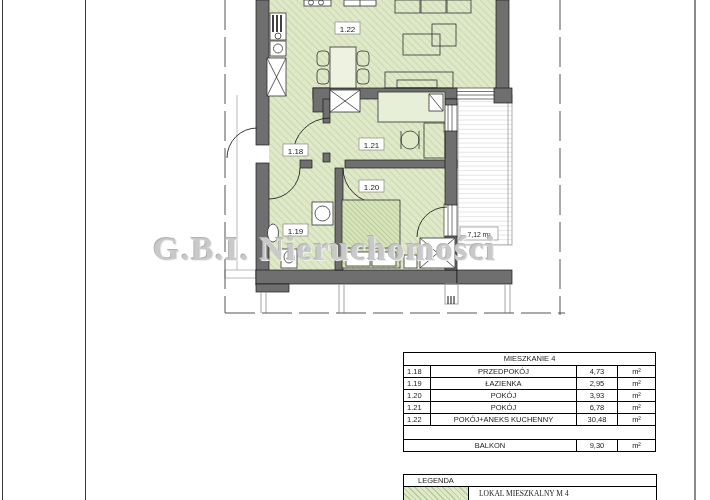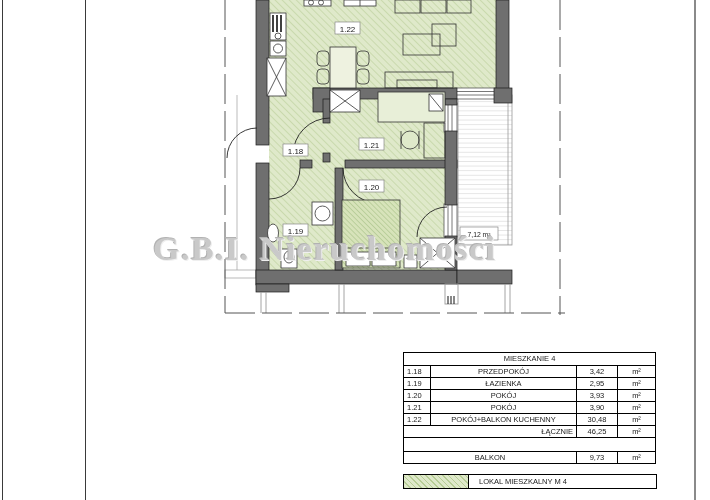--- a/index.html
+++ b/index.html
@@ -42,21 +42,21 @@
   .area-table tr.empty td{height:13px;}
 
   .legend{
     position:absolute;left:403px;top:474px;width:252px;z-index:6;
     border:1.5px solid #000;background:#fff;
   }
   .legend-title{
     height:11px;border-bottom:1px solid #000;font-size:7.5px;color:#1a1a1a;
     padding-left:14px;display:flex;align-items:center;
   }
-  .legend-row{display:flex;height:13px;}
+  .legend-row{display:flex;height:13px;font-family:Liberation Serif, serif;}
   .legend-swatch{
     width:64px;border-right:1px solid #000;
     background:repeating-linear-gradient(45deg,#b7cd96 0 1px,#dfe9ca 1px 4px);
   }
   .legend-label{
     flex:1;font-size:7.5px;color:#1a1a1a;display:flex;align-items:center;
     padding-left:10px;
   }
 </style>
 </head>
@@ -283,62 +283,58 @@
         <col style="width:41px">
         <col style="width:38px">
     </colgroup>
     <tbody>
         <tr class="hdr">
       <td colspan="4">MIESZKANIE 4</td>
     </tr>
     <tr>
       <td class="c-no">1.18</td>
       <td>PRZEDPOKÓJ</td>
-      <td>3,42</td>
+      <td>4,73</td>
       <td>m²</td>
     </tr>
     <tr>
       <td class="c-no">1.19</td>
       <td>ŁAZIENKA</td>
       <td>2,95</td>
       <td>m²</td>
     </tr>
     <tr>
       <td class="c-no">1.20</td>
       <td>POKÓJ</td>
       <td>3,93</td>
       <td>m²</td>
     </tr>
     <tr>
       <td class="c-no">1.21</td>
       <td>POKÓJ</td>
-      <td>3,90</td>
+      <td>6,78</td>
       <td>m²</td>
     </tr>
     <tr>
       <td class="c-no">1.22</td>
-      <td>POKÓJ+BALKON KUCHENNY</td>
+      <td>POKÓJ+ANEKS KUCHENNY</td>
       <td>30,48</td>
-      <td>m²</td>
-    </tr>
-    <tr>
-      <td colspan="2" class="c-total">ŁĄCZNIE</td>
-      <td>46,25</td>
       <td>m²</td>
     </tr>
     <tr class="empty">
       <td colspan="4"></td>
     </tr>
     <tr>
       <td colspan="2">BALKON</td>
-      <td>9,73</td>
+      <td>9,30</td>
       <td>m²</td>
     </tr>
   </tbody>
     </table>
 </div>
 
 <div class="legend">
+  <div class="legend-title">LEGENDA</div>
   <div class="legend-row">
     <span class="legend-swatch"></span>
     <span class="legend-label">LOKAL MIESZKALNY M 4</span>
   </div>
 </div>
 
 </body></html>

